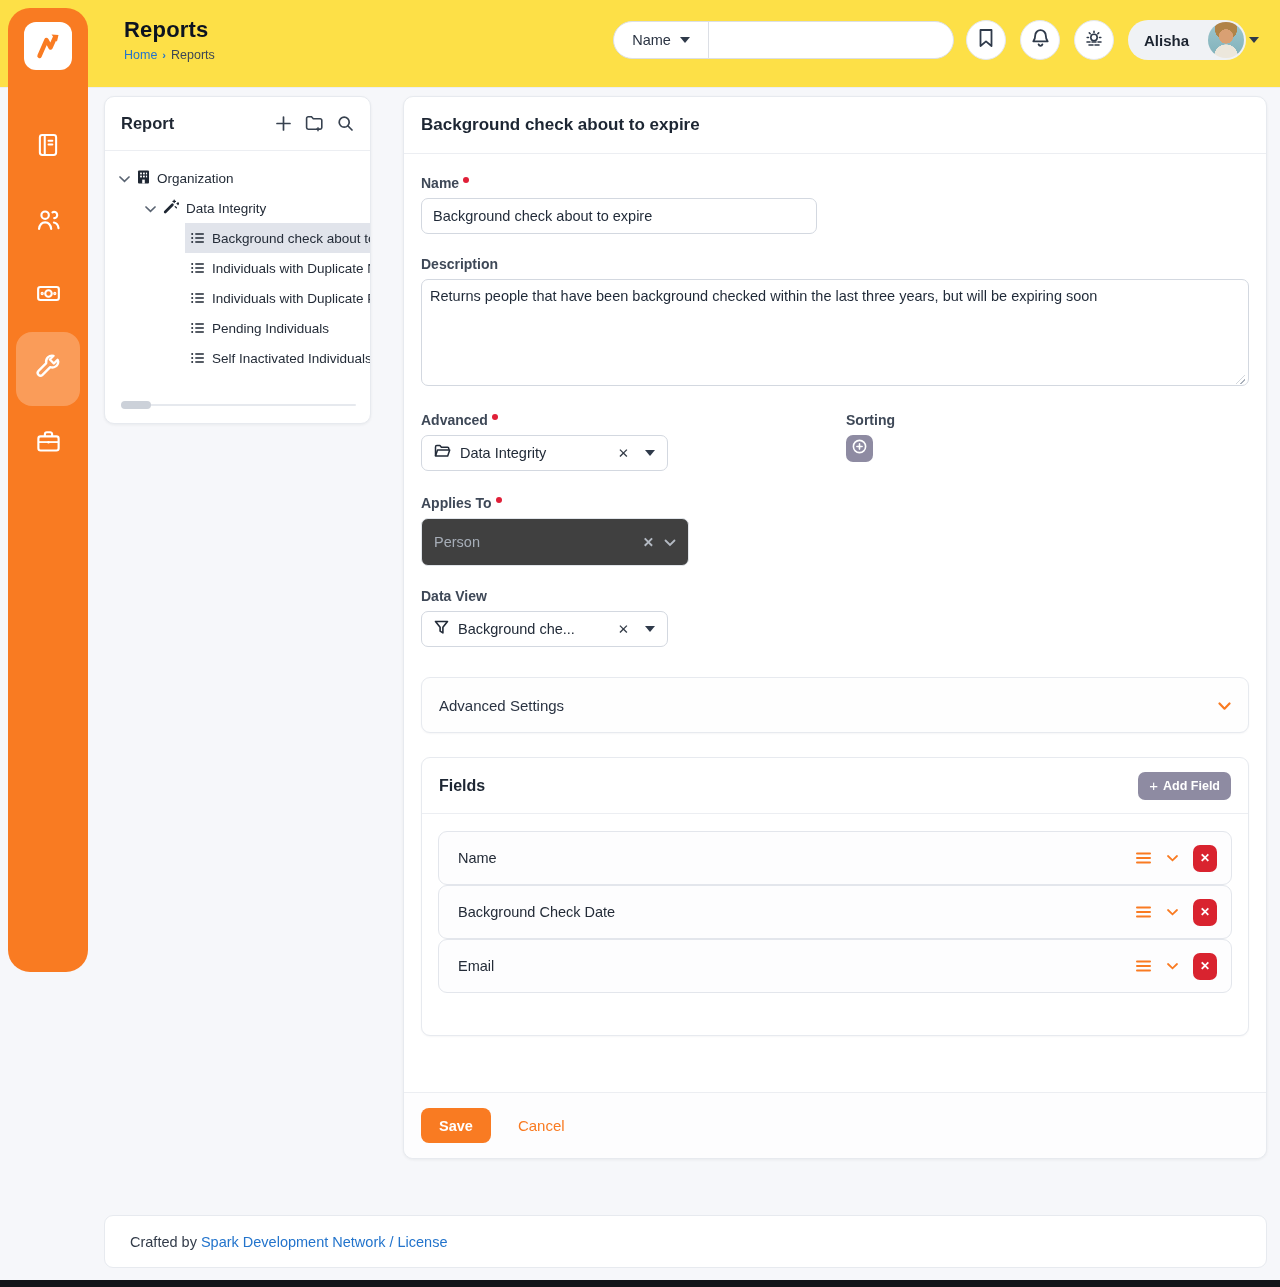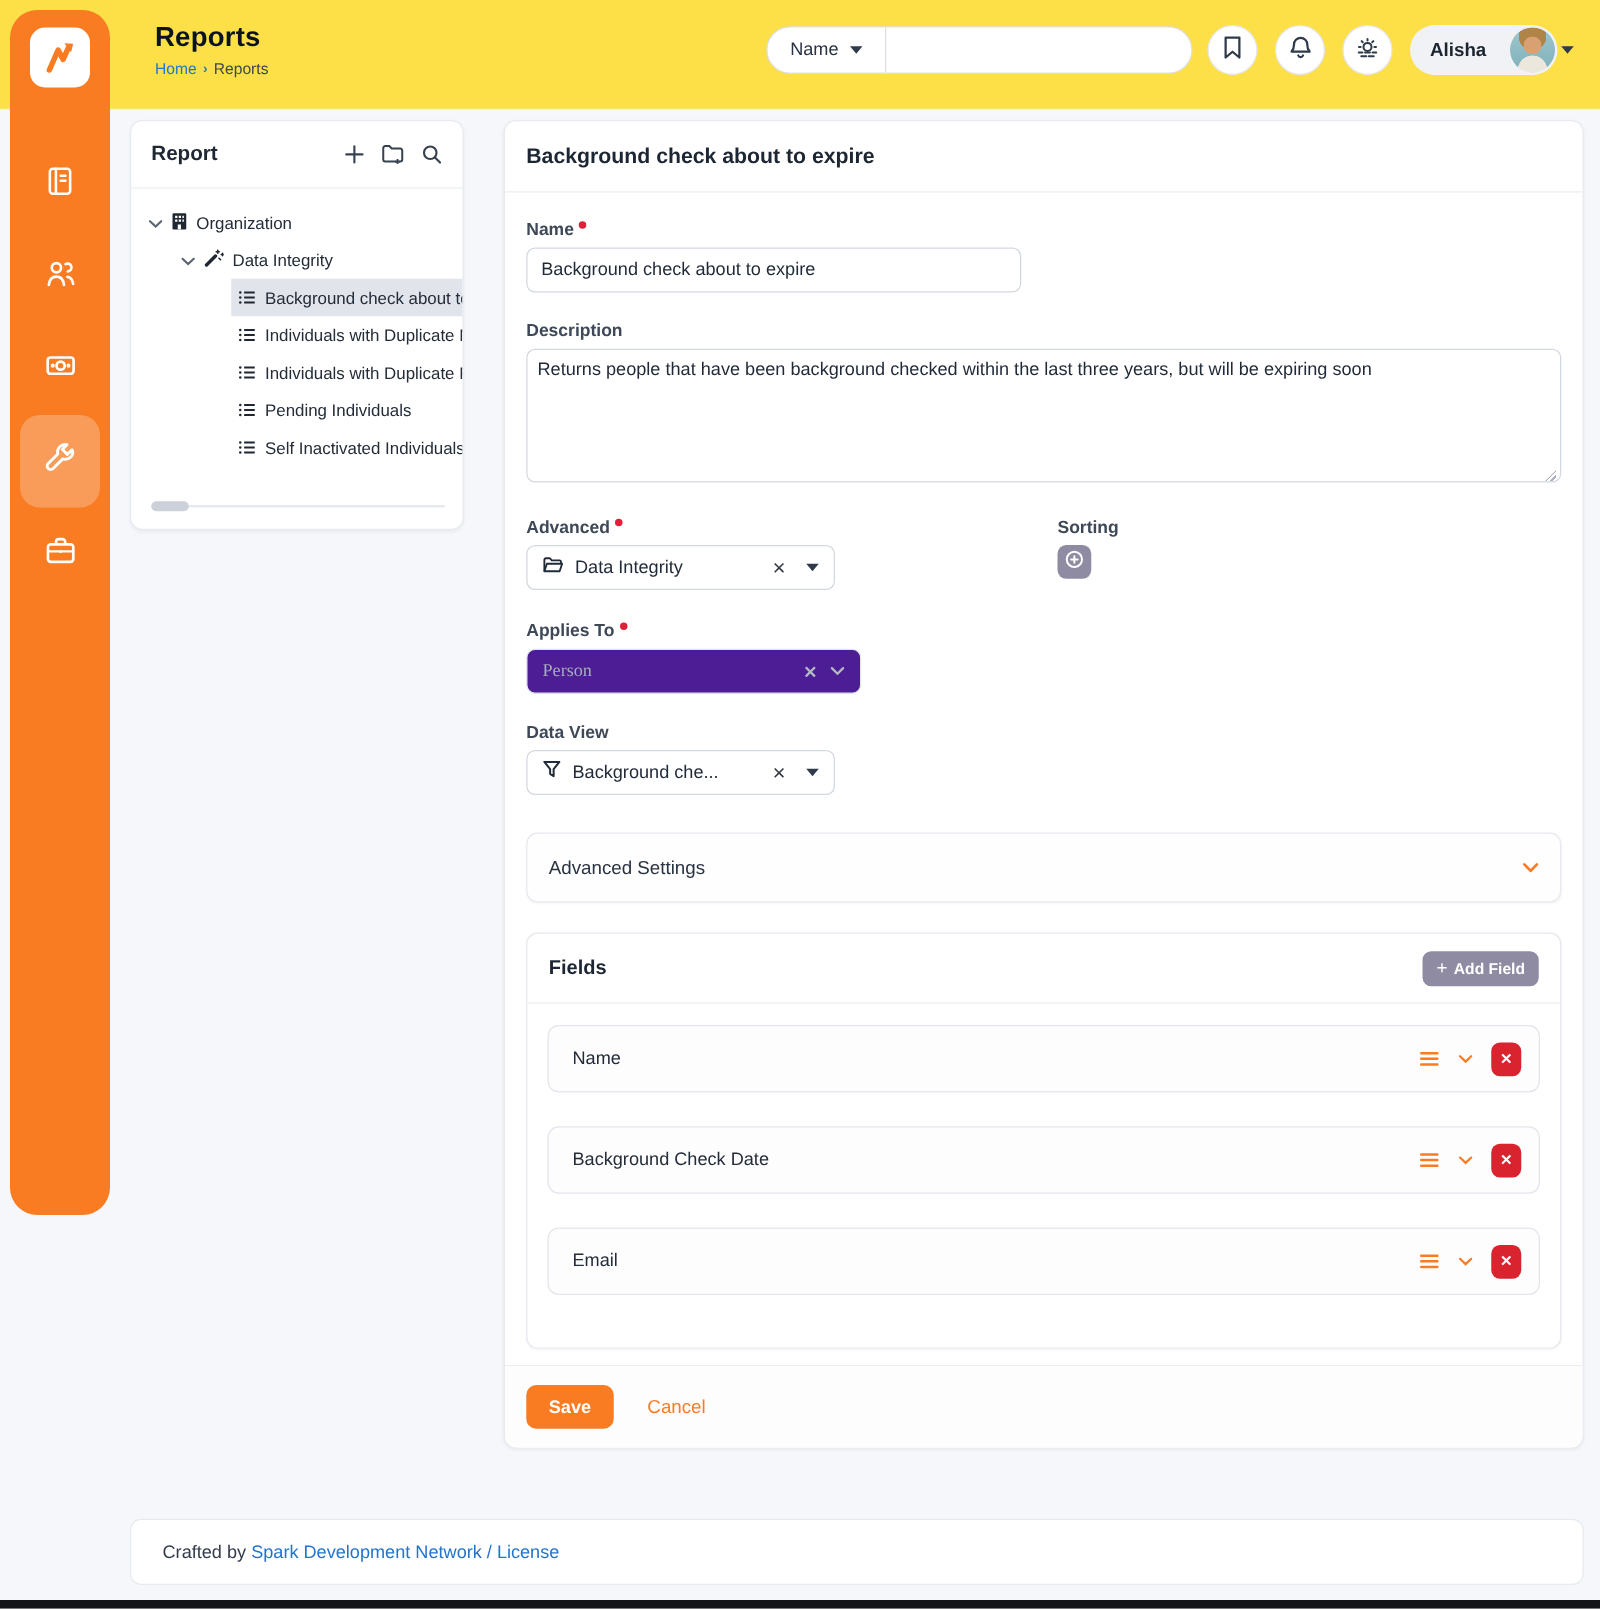--- a/index.html
+++ b/index.html
@@ -68,32 +68,32 @@
   textarea.desc { width:100%; height:107px; border:1px solid #d3d8e0; border-radius:7px; padding:8px 8px; font-size:14.5px; color:#1f2937; font-family:"Liberation Sans",sans-serif; resize:none; }
   .grip-corner { position:absolute; right:4px; bottom:6px; width:9px; height:9px; background:repeating-linear-gradient(135deg,transparent 0 2px,#aab1bb 2px 3.5px); clip-path:polygon(100% 0,100% 100%,0 100%); }
   .mt22 { margin-top:22px; } .mt24 { margin-top:24px; }
   .cat-sort-row { display:flex; margin-top:22px; }
   .col-cat { width:425px; }
   .picker { width:247px; height:36px; border:1px solid #d3d8e0; border-radius:7px; display:flex; align-items:center; padding:0 12px; gap:9px; background:#fff; cursor:pointer; }
   .plabel { flex:1; font-size:14.5px; color:#222b38; white-space:nowrap; overflow:hidden; }
   .px { font-size:13.5px; color:#333b47; cursor:pointer; }
   .ptri { margin-left:7px; }
   .sort-btn { width:27px; height:27px; border-radius:7px; background:#8e8ba2; display:flex; align-items:center; justify-content:center; margin-top:2px; cursor:pointer; }
-  .applies-select { width:268px; height:36px; background:#4c1d95; border:1px solid #e1e5ea; border-radius:7px; display:flex; align-items:center; padding:0 12px; gap:10px; color:#a6adb7; font-size:14.5px;font-family:Liberation Serif, serif; }
+  .applies-select { width:268px; height:48px; background:#404040; border:1px solid #e1e5ea; border-radius:7px; display:flex; align-items:center; padding:0 12px; gap:10px; color:#a6adb7; font-size:14.5px; }
   .applies-select .plabel { color:#a6adb7; }
   .applies-select .px { color:#b4bac3; font-weight:700; }
   .adv-bar { margin-top:30px; height:56px; border:1px solid #e7eaef; border-radius:9px; display:flex; align-items:center; justify-content:space-between; padding:0 17px; font-size:15px; color:#2a3342; background:#fefefe; box-shadow:0 1px 2px rgba(25,30,40,.04); cursor:pointer; }
   .fields-panel { margin-top:24px; border:1px solid #e7eaef; border-radius:9px; background:#fff; box-shadow:0 1px 2px rgba(25,30,40,.04); }
   .fp-head { height:56px; display:flex; align-items:center; justify-content:space-between; padding:0 17px; border-bottom:1px solid #eceef2; }
   .fp-title { font-size:16px; font-weight:700; color:#1d2633; }
   .add-btn { background:#8e8ba2; color:#fff; border:none; border-radius:7px; height:28px; padding:0 11px; font-size:12.5px; font-weight:600; display:flex; align-items:center; gap:5px; cursor:pointer; font-family:"Liberation Sans",sans-serif; }
   .add-plus { font-size:15px; font-weight:400; line-height:1; }
   .fp-body { padding:17px 16px 42px; }
   .field-row { height:54px; border:1px solid #e3e6ec; border-radius:9px; background:#fdfdfe; display:flex; align-items:center; padding:0 14px 0 19px; }
-  .field-row + .field-row { margin-top:27px; }
+  .field-row + .field-row { }
   .fr-label { flex:1; font-size:14.5px; color:#242c38; }
   .fr-grip { cursor:grab; display:flex; }
   .fr-caret { margin:0 15px 0 16px; display:flex; cursor:pointer; }
   .fr-del { width:24px; height:27px; background:#d9232f; border:none; border-radius:7px; color:#fff; font-size:12px; font-weight:700; display:flex; align-items:center; justify-content:center; cursor:pointer; }
   .mc-footer { border-top:1px solid #eceef2; padding:15px 17px; display:flex; align-items:center; gap:27px; background:#fdfdfe; border-radius:0 0 10px 10px; }
   .save-btn { background:#f97b22; color:#fff; font-weight:700; font-size:14.5px; border:none; border-radius:8px; height:35px; padding:0 18px; cursor:pointer; font-family:"Liberation Sans",sans-serif; }
   .cancel-link { color:#f97b22; font-size:15px; text-decoration:none; cursor:pointer; }
 
   
   .footer-card { position:absolute; left:104px; top:1215px; width:1163px; height:53px; background:#fff; border:1px solid #e7eaef; border-radius:9px; display:flex; align-items:center; padding:0 25px; font-size:14.5px; color:#323b49; gap:4px; }

